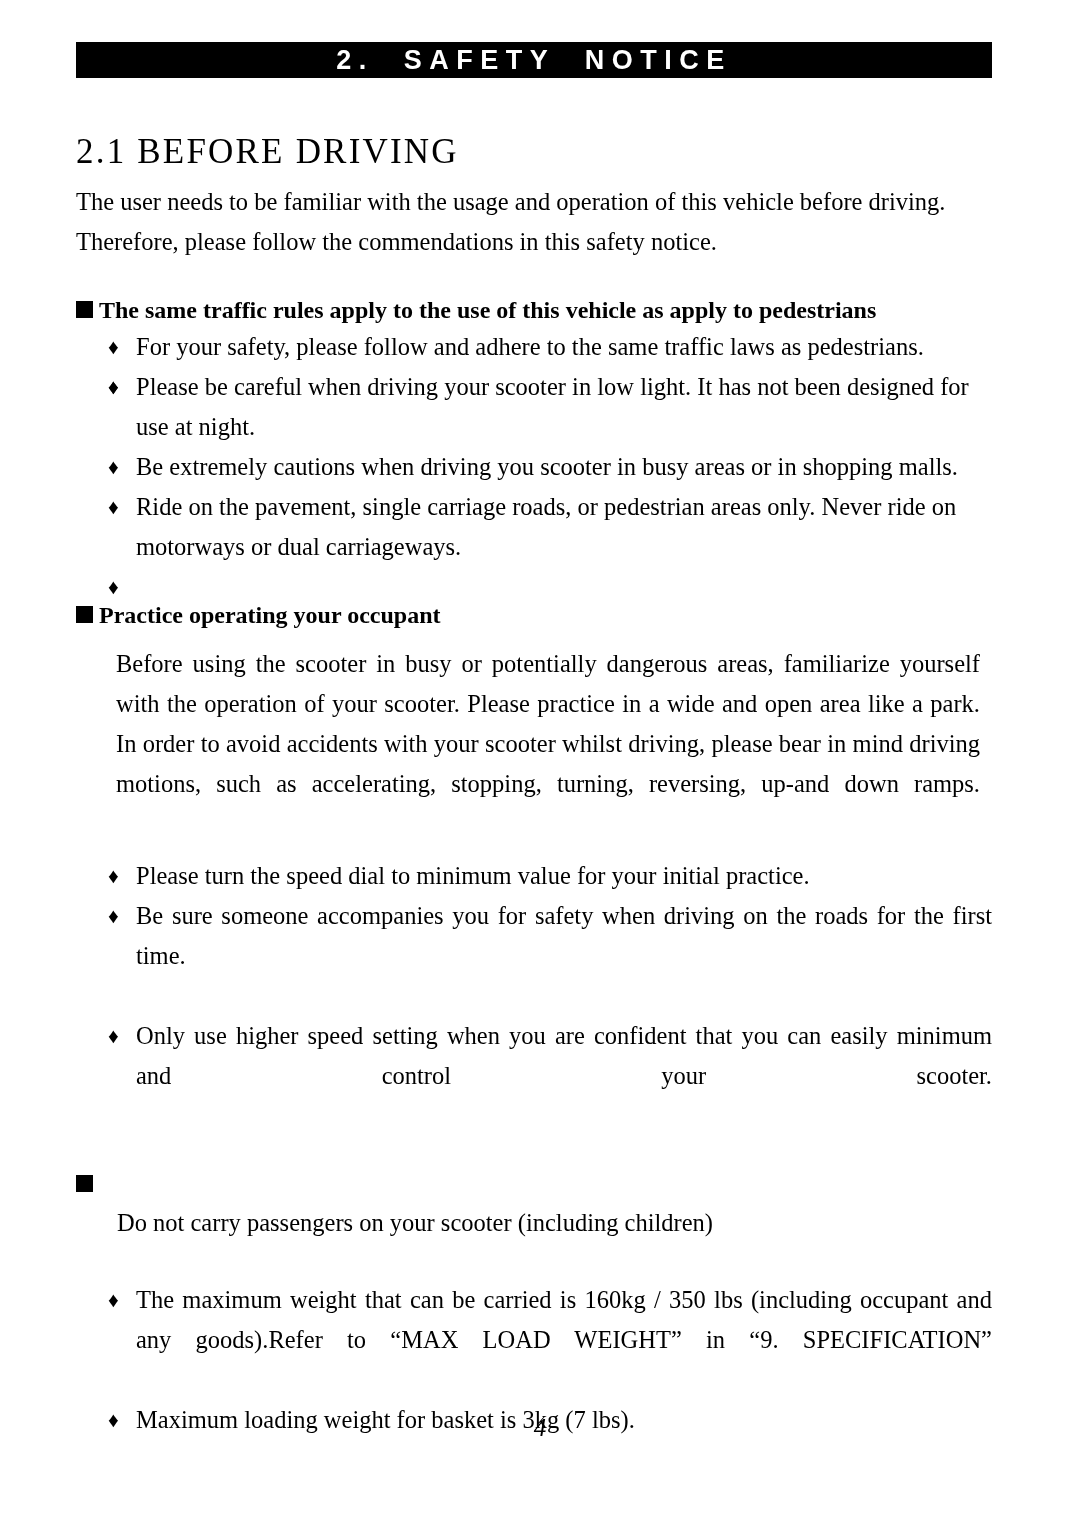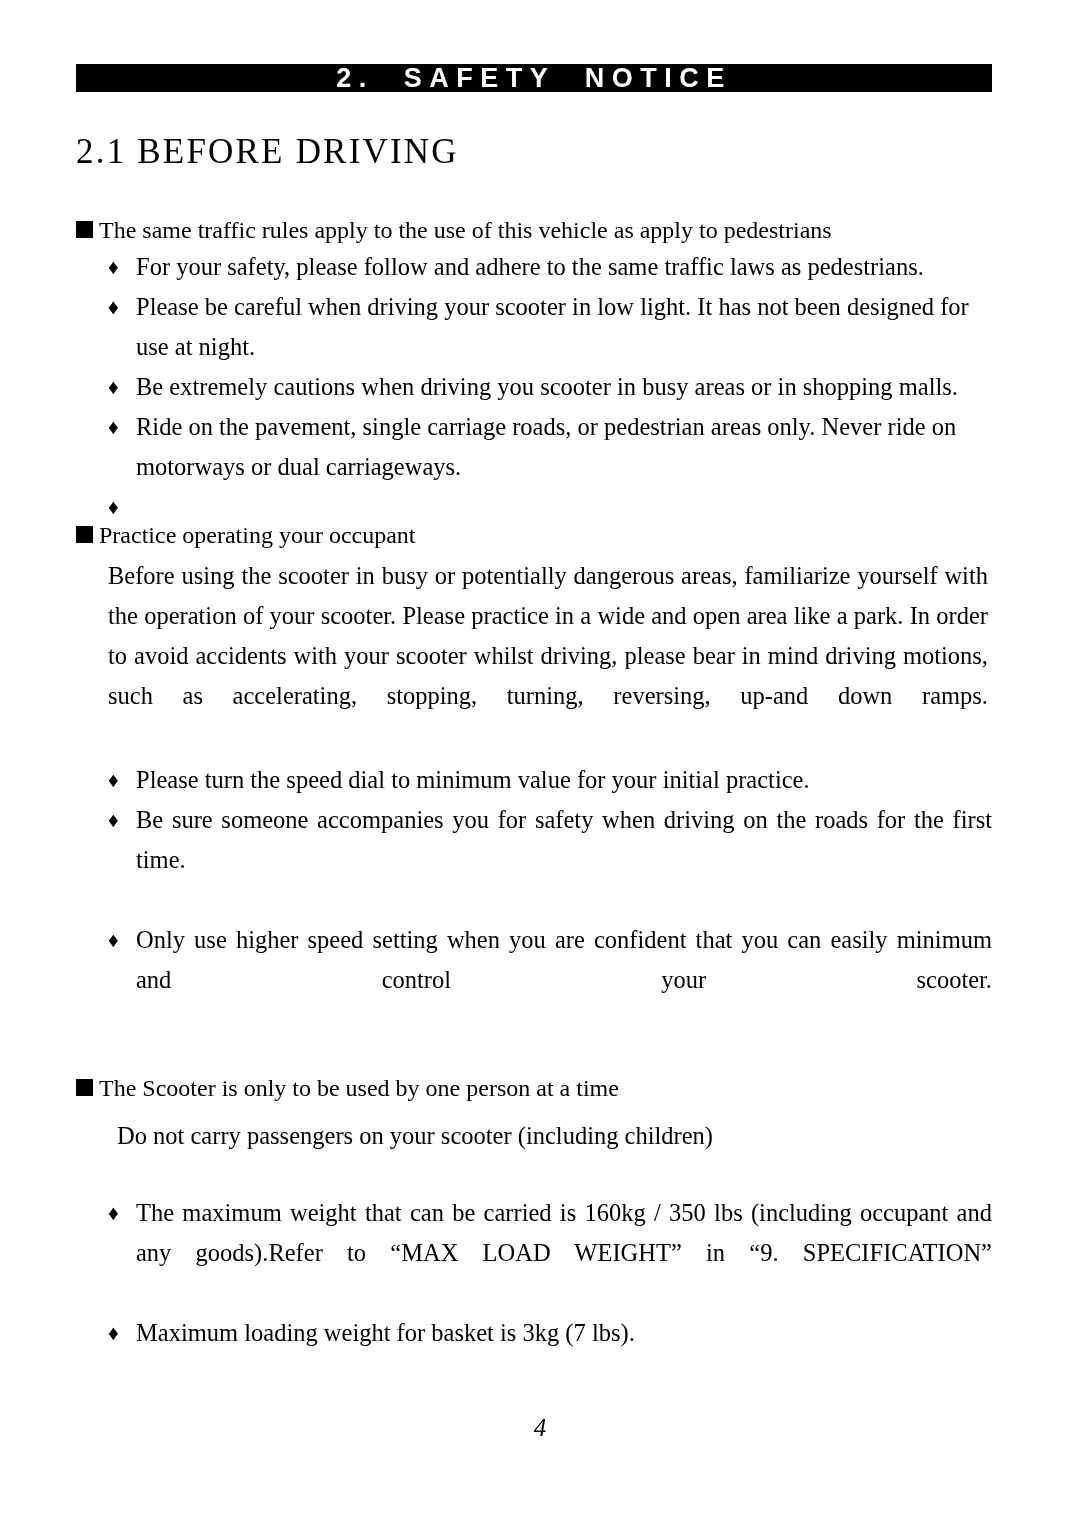--- a/index.html
+++ b/index.html
@@ -20,23 +20,23 @@
     position: absolute;
     left: 0; top: 0;
     width: 1080px;
     height: 1527px;
   }
 
   
   .banner {
     position: absolute;
     left: 76px;
-    top: 64px;
+    top: 42px;
     width: 916px;
-    height: 28px;
+    height: 36px;
     background: #000000;
     display: flex;
     align-items: center;
     justify-content: center;
   }
   .banner-title {
     font-family: "Liberation Sans", "DejaVu Sans", sans-serif;
     font-weight: bold;
     font-size: 27px;
     color: #ffffff;
@@ -71,21 +71,21 @@
     text-align: left;
     margin: 0;
   }
 
   .spacer-lg { height: 31px; }
   .spacer-md { height: 26px; }
 
   
   .sq-heading {
     font-size: 24px;
-    font-weight: normal;
+    font-weight: bold;
     line-height: 34px;
     display: flex;
     align-items: flex-start;
     margin: 0;
   }
   .sq-marker {
     display: inline-block;
     width: 17px;
     height: 17px;
     background: #000000;
@@ -122,21 +122,21 @@
     display: inline-block;
     width: 100%;
   }
 
   
   .body-para {
     font-size: 24.5px;
     line-height: 40px;
     text-align: justify;
     text-justify: inter-word;
-    margin: 4px;
+    margin: 12px;
     padding-left: 28px;
   }
   .body-para::after {
     content: "";
     display: inline-block;
     width: 100%;
   }
 
   
   .indent-line {
@@ -163,20 +163,21 @@
 <div class="page">
 
   <div class="banner">
     <span class="banner-title">2.  SAFETY  NOTICE</span>
   </div>
 
   <div class="section-heading">2.1 BEFORE DRIVING</div>
 
   <div class="content">
 
+    <p class="intro-para">The user needs to be familiar with the usage and operation of this vehicle before driving. Therefore, please follow the commendations in this safety notice.</p>
 
     <div class="spacer-lg"></div>
 
     <div>
       <div class="sq-heading">
         <span class="sq-marker"></span>
         <span class="sq-text">The same traffic rules apply to the use of this vehicle as apply to pedestrians</span>
       </div>
       <ul class="bullets">
         <li class="bullet">
@@ -226,21 +227,20 @@
           <span class="bullet-body">Only use higher speed setting when you are confident that you can easily minimum and control your scooter.</span>
         </li>
       </ul>
     </div>
 
     <div class="spacer-lg"></div>
 
     <div>
       <div class="sq-heading">
         <span class="sq-marker"></span>
-        <span class="sq-text">The Scooter is only to be used by one person at a time</span>
       </div>
       <p class="indent-line">Do not carry passengers on your scooter (including children)</p>
     </div>
 
     <div class="spacer-md"></div>
 
     <div>
       <ul class="bullets">
         <li class="bullet justify">
           <span class="bullet-marker">♦</span>

